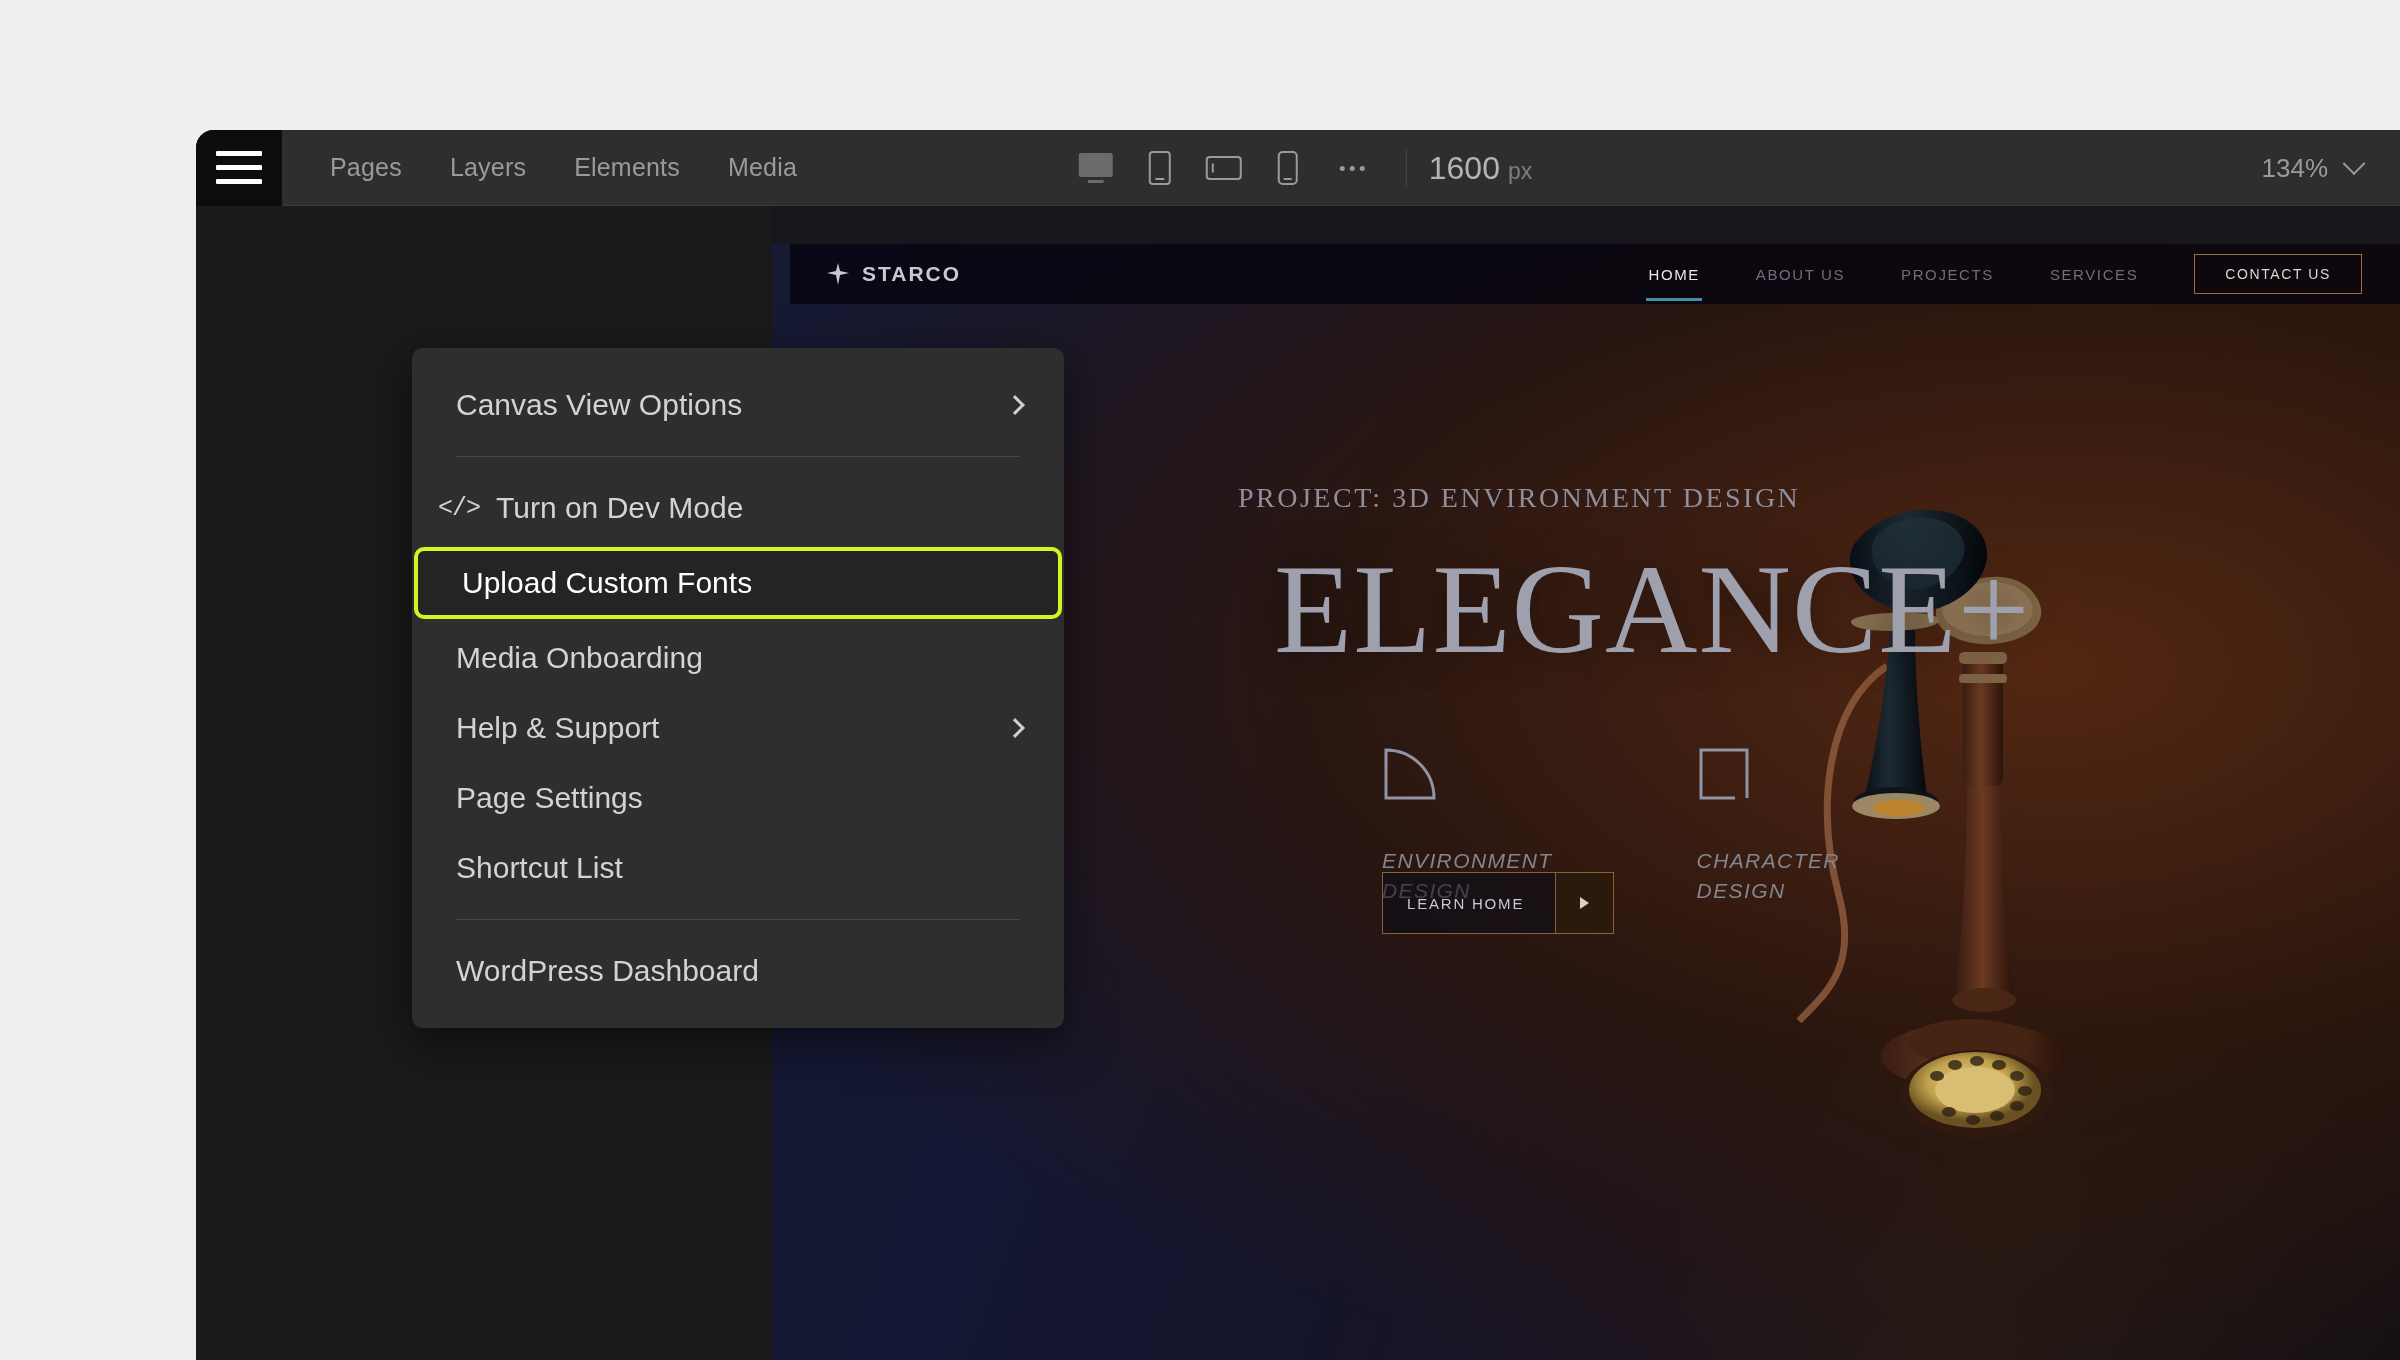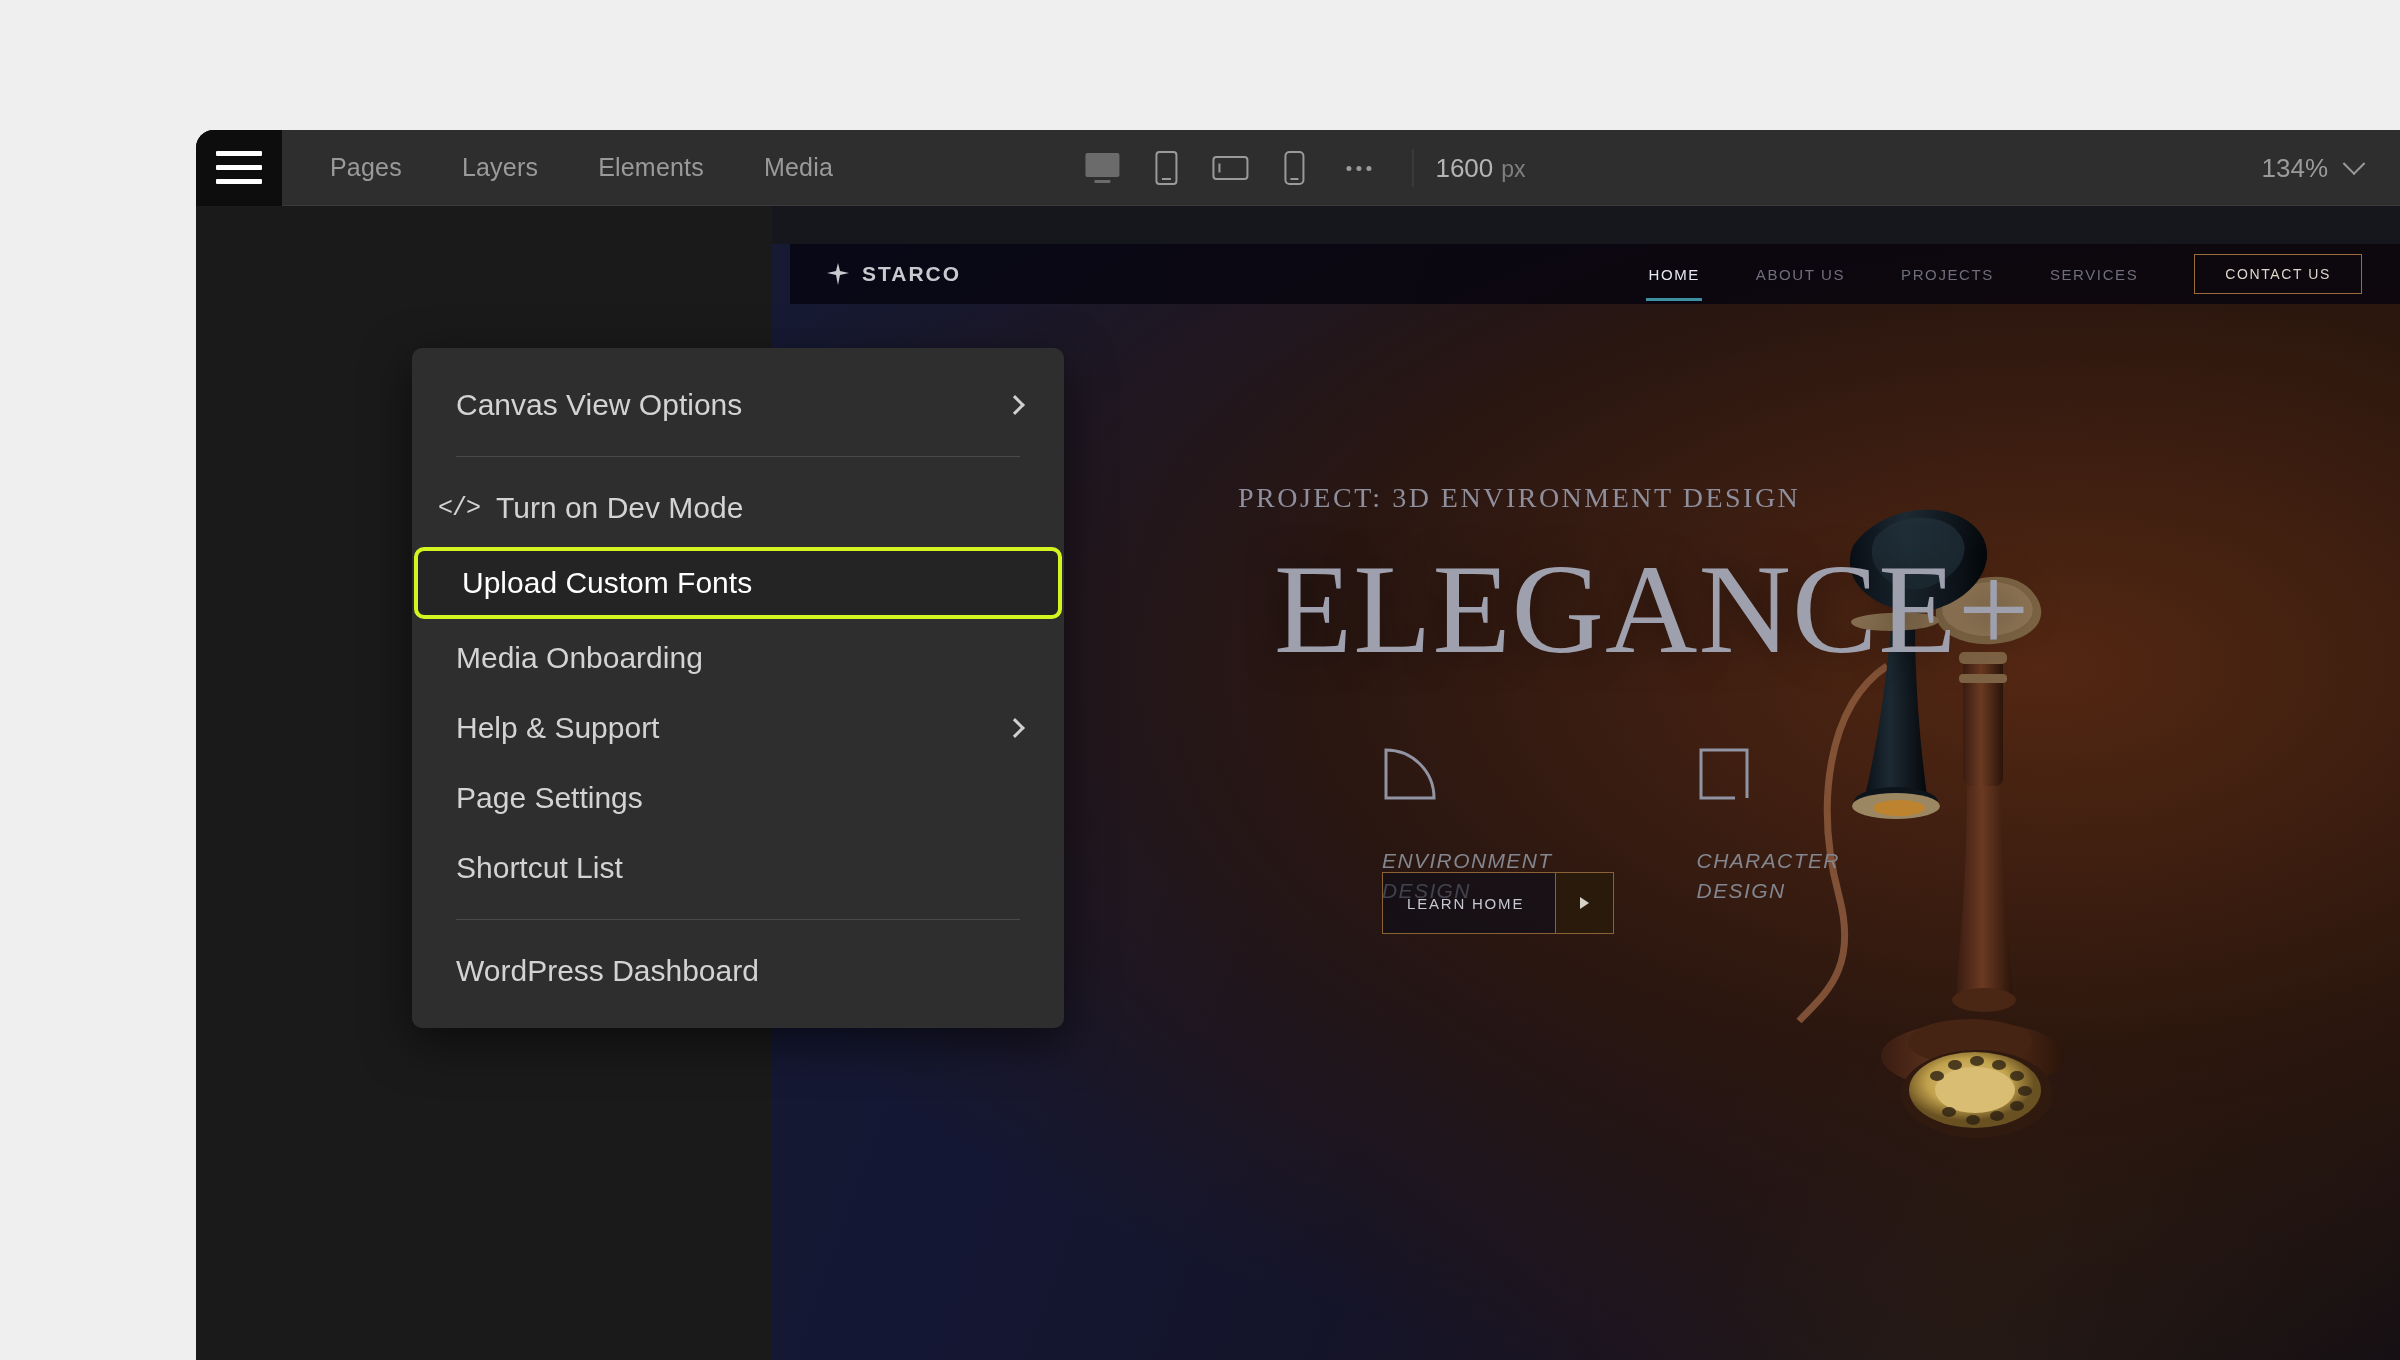--- a/index.html
+++ b/index.html
@@ -33,21 +33,21 @@
   }
   #hamburger-btn {
     width: 86px; height: 76px;
     background: #0d0d0d;
     display: flex; flex-direction: column;
     align-items: center; justify-content: center;
     gap: 9px; cursor: pointer; flex: 0 0 auto;
   }
   #hamburger-btn i { display:block; width: 46px; height: 5px; background: #ffffff; border-radius: 1px; }
 
-  .nav-tabs { display: flex; align-items: center; gap: 12px; margin-left: 24px; }
+  .nav-tabs { display: flex; align-items: center; gap: 0; margin-left: 24px; }
   .nav-tab {
     color: #9a9a9a; font-size: 25px; letter-spacing: .2px;
     padding: 0 24px; cursor: pointer; white-space: nowrap;
   }
 
   
   #device-cluster {
     position: absolute; left: 50%; top: 0; transform: translateX(-50%);
     height: 76px; display: flex; align-items: center; gap: 0;
   }
@@ -62,21 +62,21 @@
   .ic-tabletp:after { content:""; position:absolute; left:50%; transform:translateX(-50%); bottom:3px; width:9px; height:2px; background:#9a9a9a; }
   .ic-tabletl { width: 36px; height: 24px; border: 2px solid #9a9a9a; border-radius: 4px; position: relative; }
   .ic-tabletl:after { content:""; position:absolute; left:4px; top:50%; transform:translateY(-50%); width:2px; height:9px; background:#9a9a9a; }
   .ic-phone { width: 20px; height: 34px; border: 2px solid #9a9a9a; border-radius: 5px; position: relative; }
   .ic-phone:after { content:""; position:absolute; left:50%; transform:translateX(-50%); bottom:3px; width:8px; height:2px; background:#9a9a9a; }
   .ic-more { display:flex; gap:5px; }
   .ic-more span { width:5px; height:5px; border-radius:50%; background:#9a9a9a; }
 
   #vdiv { width:1px; height:38px; background:#474747; margin: 0 22px; }
   #canvas-width { display:flex; align-items:baseline; gap:8px; }
-  #canvas-width .num { color:#b4b4b4; font-size:26px; }
+  #canvas-width .num { color:#b4b4b4; font-size:32px; }
   #canvas-width .unit { color:#7f7f7f; font-size:23px; }
 
   #zoom-cluster {
     position: absolute; right: 38px; top: 0; height: 76px;
     display: flex; align-items: center; gap: 18px; cursor: pointer;
   }
   #zoom-cluster .zval { color:#9a9a9a; font-size:26px; }
   .chev-d { width:16px; height:16px; border-right:2.5px solid #9a9a9a; border-bottom:2.5px solid #9a9a9a; transform: rotate(45deg) translate(-3px,-3px); }
 
   

